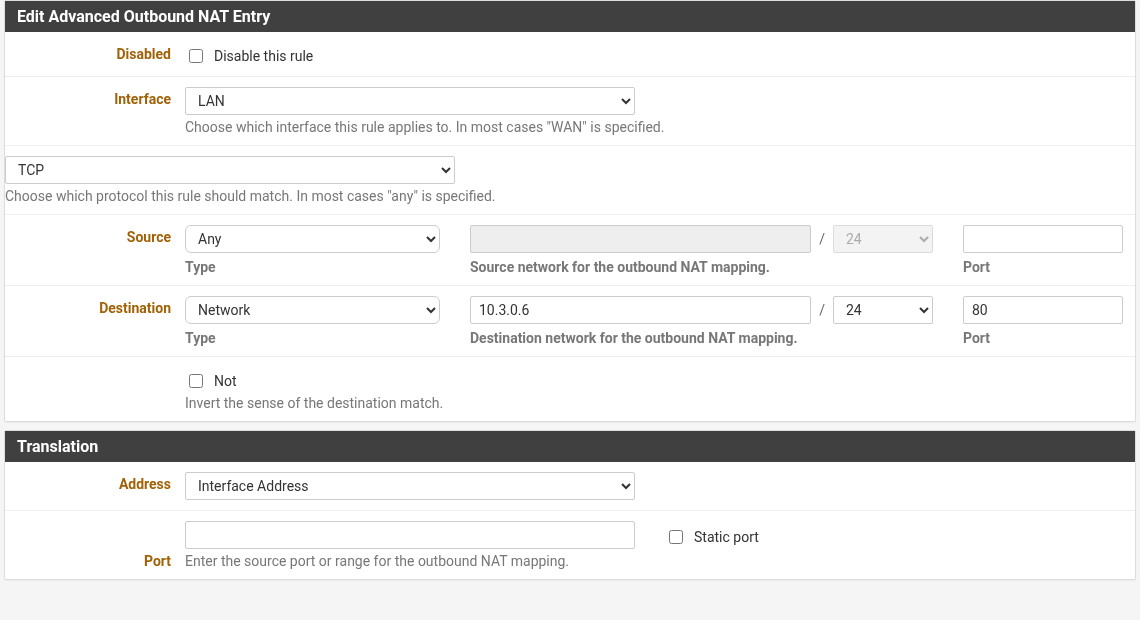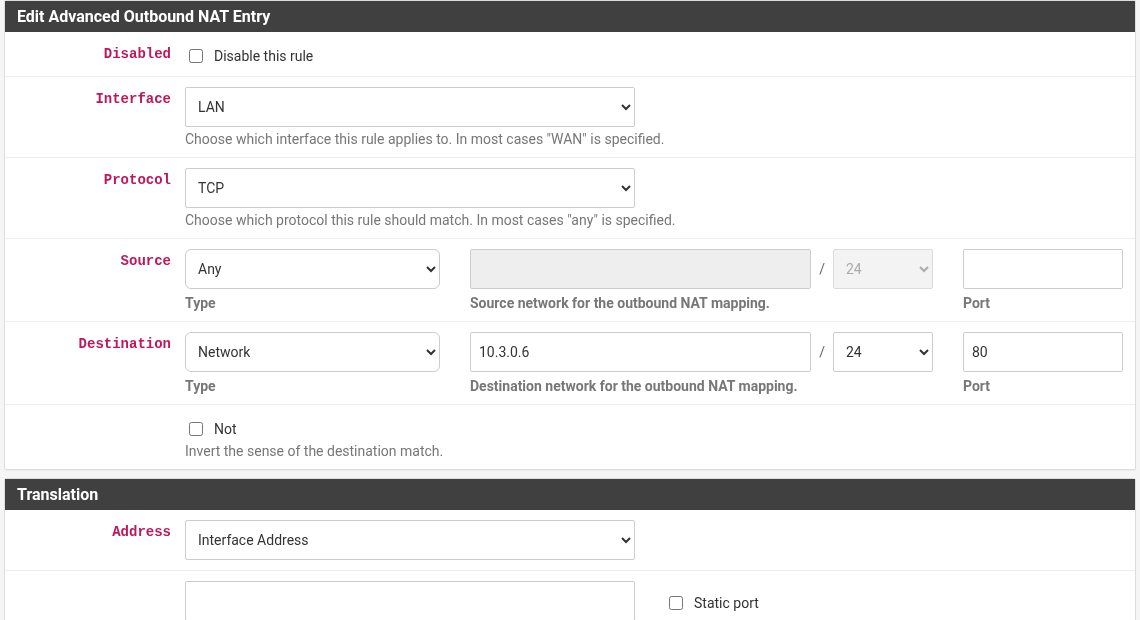--- a/index.html
+++ b/index.html
@@ -31,22 +31,21 @@
     padding: 10px 12px 10px 0;
     border-bottom: 1px solid #eee;
   }
   .form-group:last-child { border-bottom: none; align-items: flex-end; }
   .col-label {
     width: 180px;
     text-align: right;
     padding-right: 14px;
     padding-top: 4px;
     font-weight: 700;
-    color: #be185d;
-    font-family: Liberation Mono, monospace;
+    color: #a16207;
   }
   .col-input {
     flex: 1;
     min-width: 0;
   }
   .check-line {
     display: flex;
     align-items: center;
     gap: 8px;
     padding-top: 4px;
@@ -55,21 +54,21 @@
     width: 14px;
     height: 14px;
   }
   .help {
     color: #777;
     font-size: 14px;
     margin-top: 4px;
   }
   select, input[type=text] {
     font: inherit;
-    height: 40px;
+    height: 28px;
     padding: 2px 8px;
     border: 1px solid #ccc;
     border-radius: 2px;
     background: #fff;
     color: #333;
   }
   select[disabled], input[disabled] {
     background: #eee;
     color: #888;
   }
@@ -136,21 +135,20 @@
     <div class="col-label">Interface</div>
     <div class="col-input">
       <select class="w-450">
         <option>LAN</option>
       </select>
       <div class="help">Choose which interface this rule applies to. In most cases "WAN" is specified.</div>
     </div>
   </div>
 
   <div class="form-group">
-    <div class="col-label">Protocol</div>
     <div class="col-input">
       <select class="w-450">
         <option>TCP</option>
       </select>
       <div class="help">Choose which protocol this rule should match. In most cases "any" is specified.</div>
     </div>
   </div>
 
   <div class="form-group">
     <div class="col-label">Source</div>

